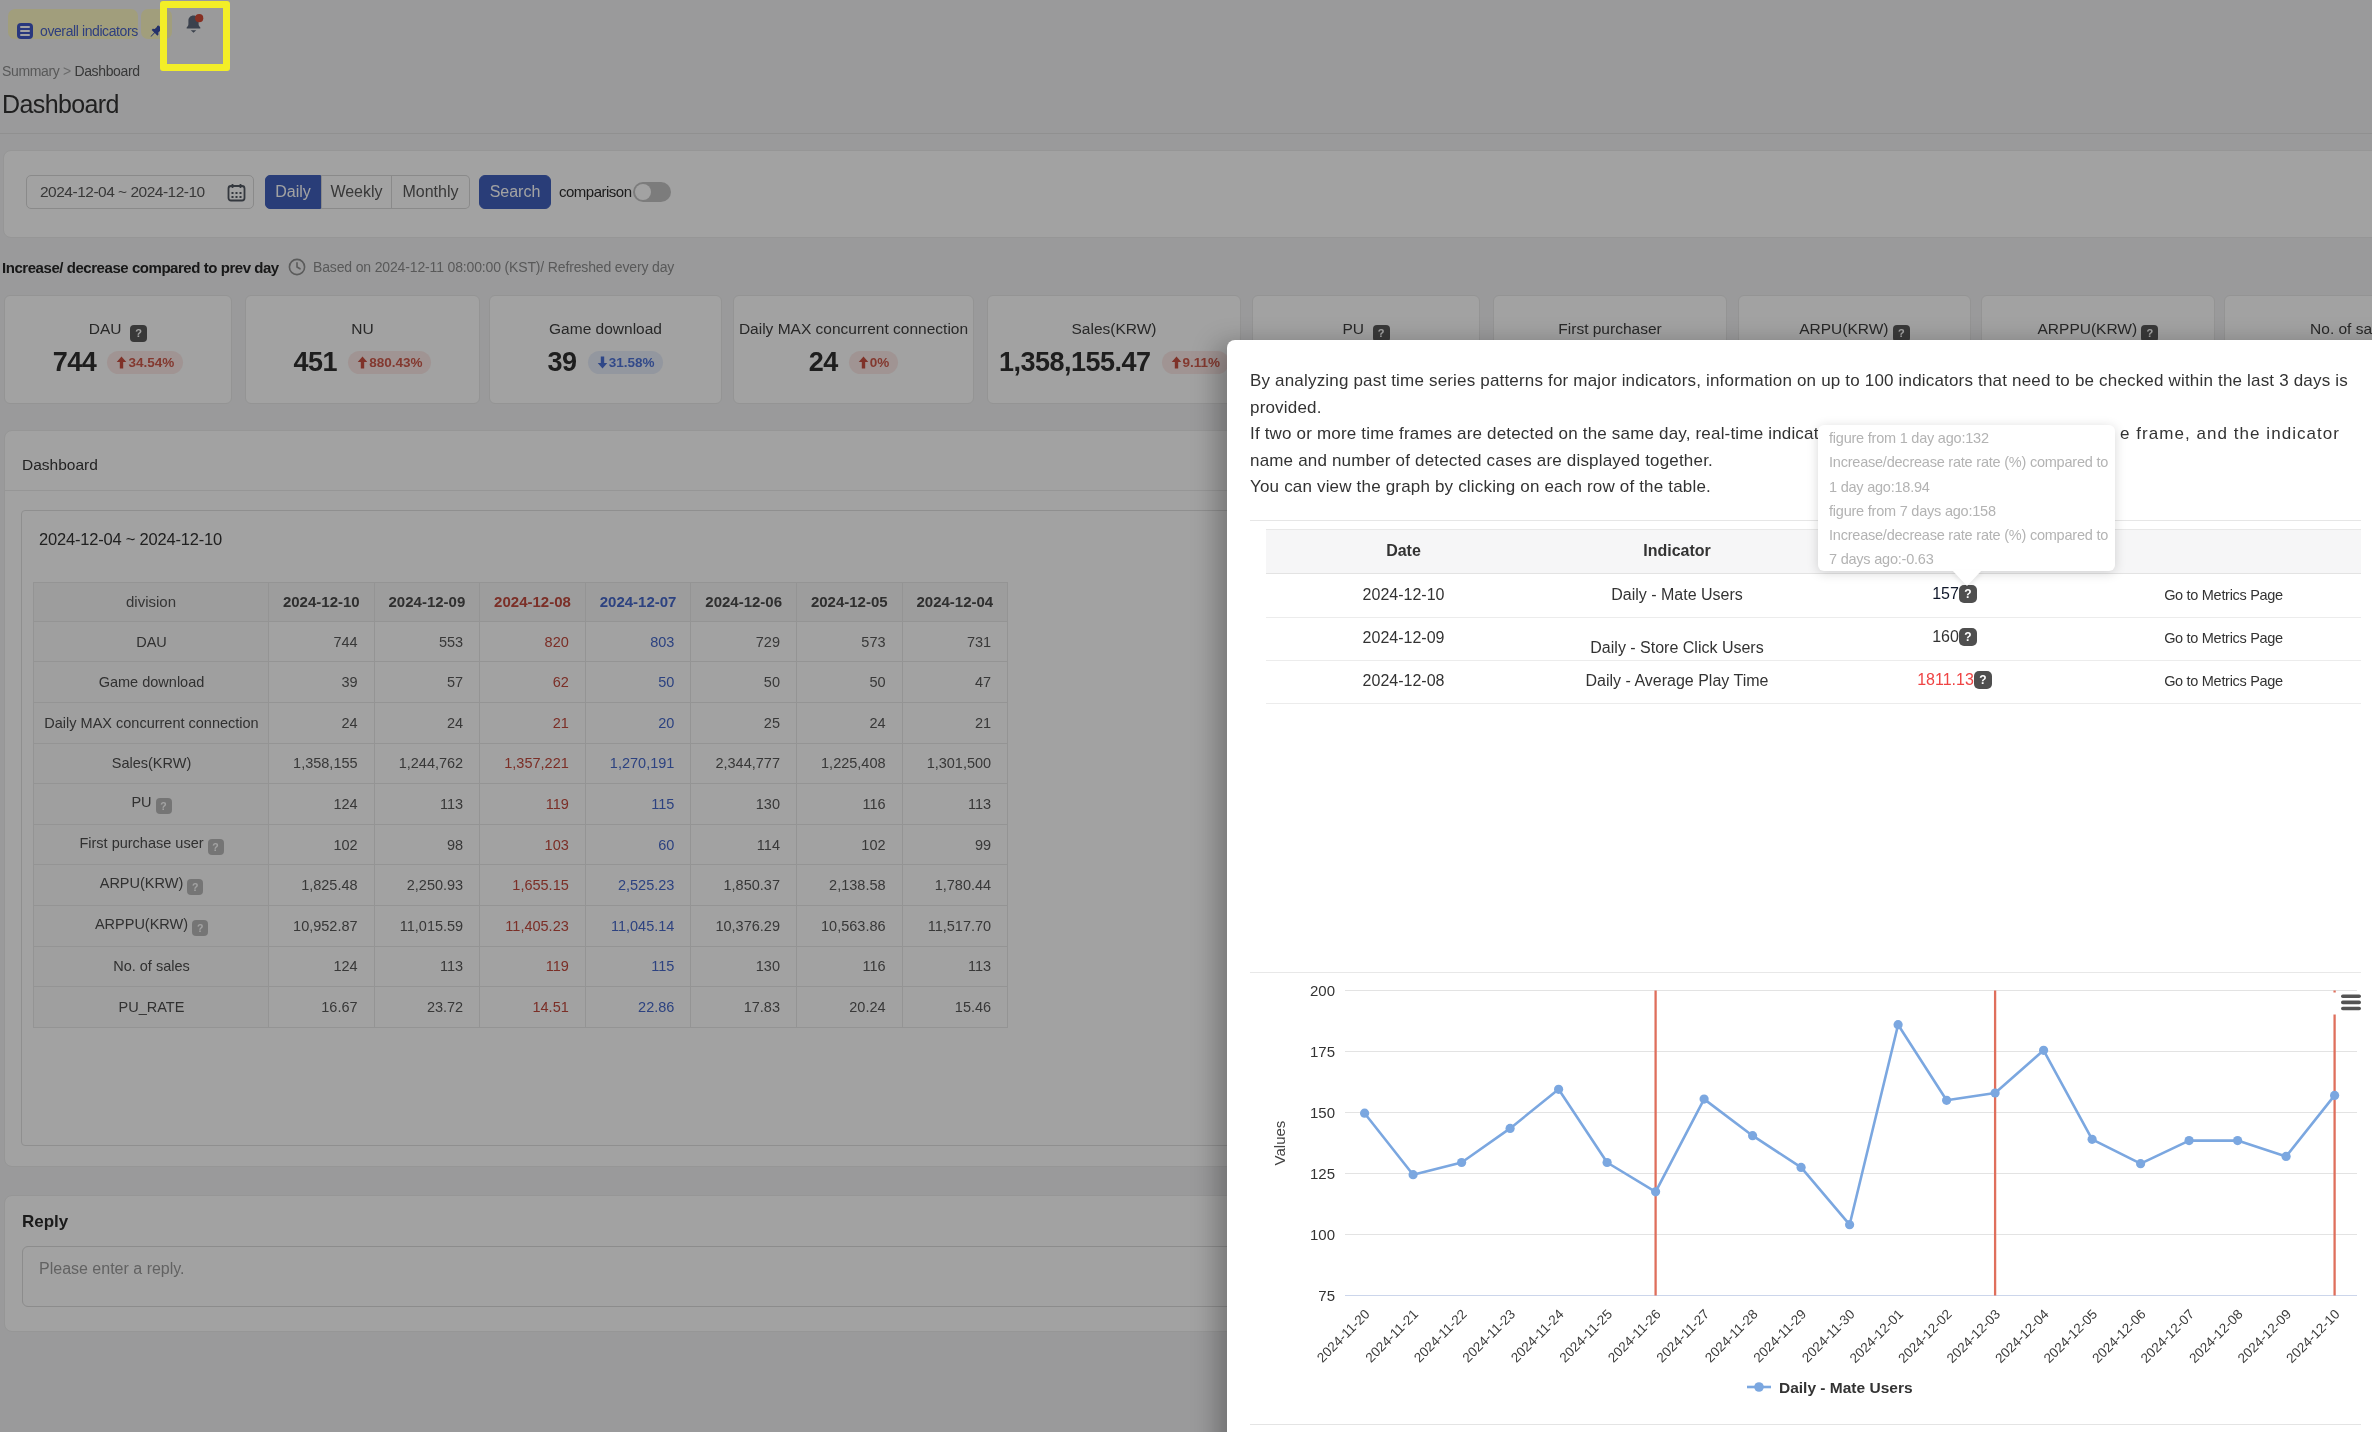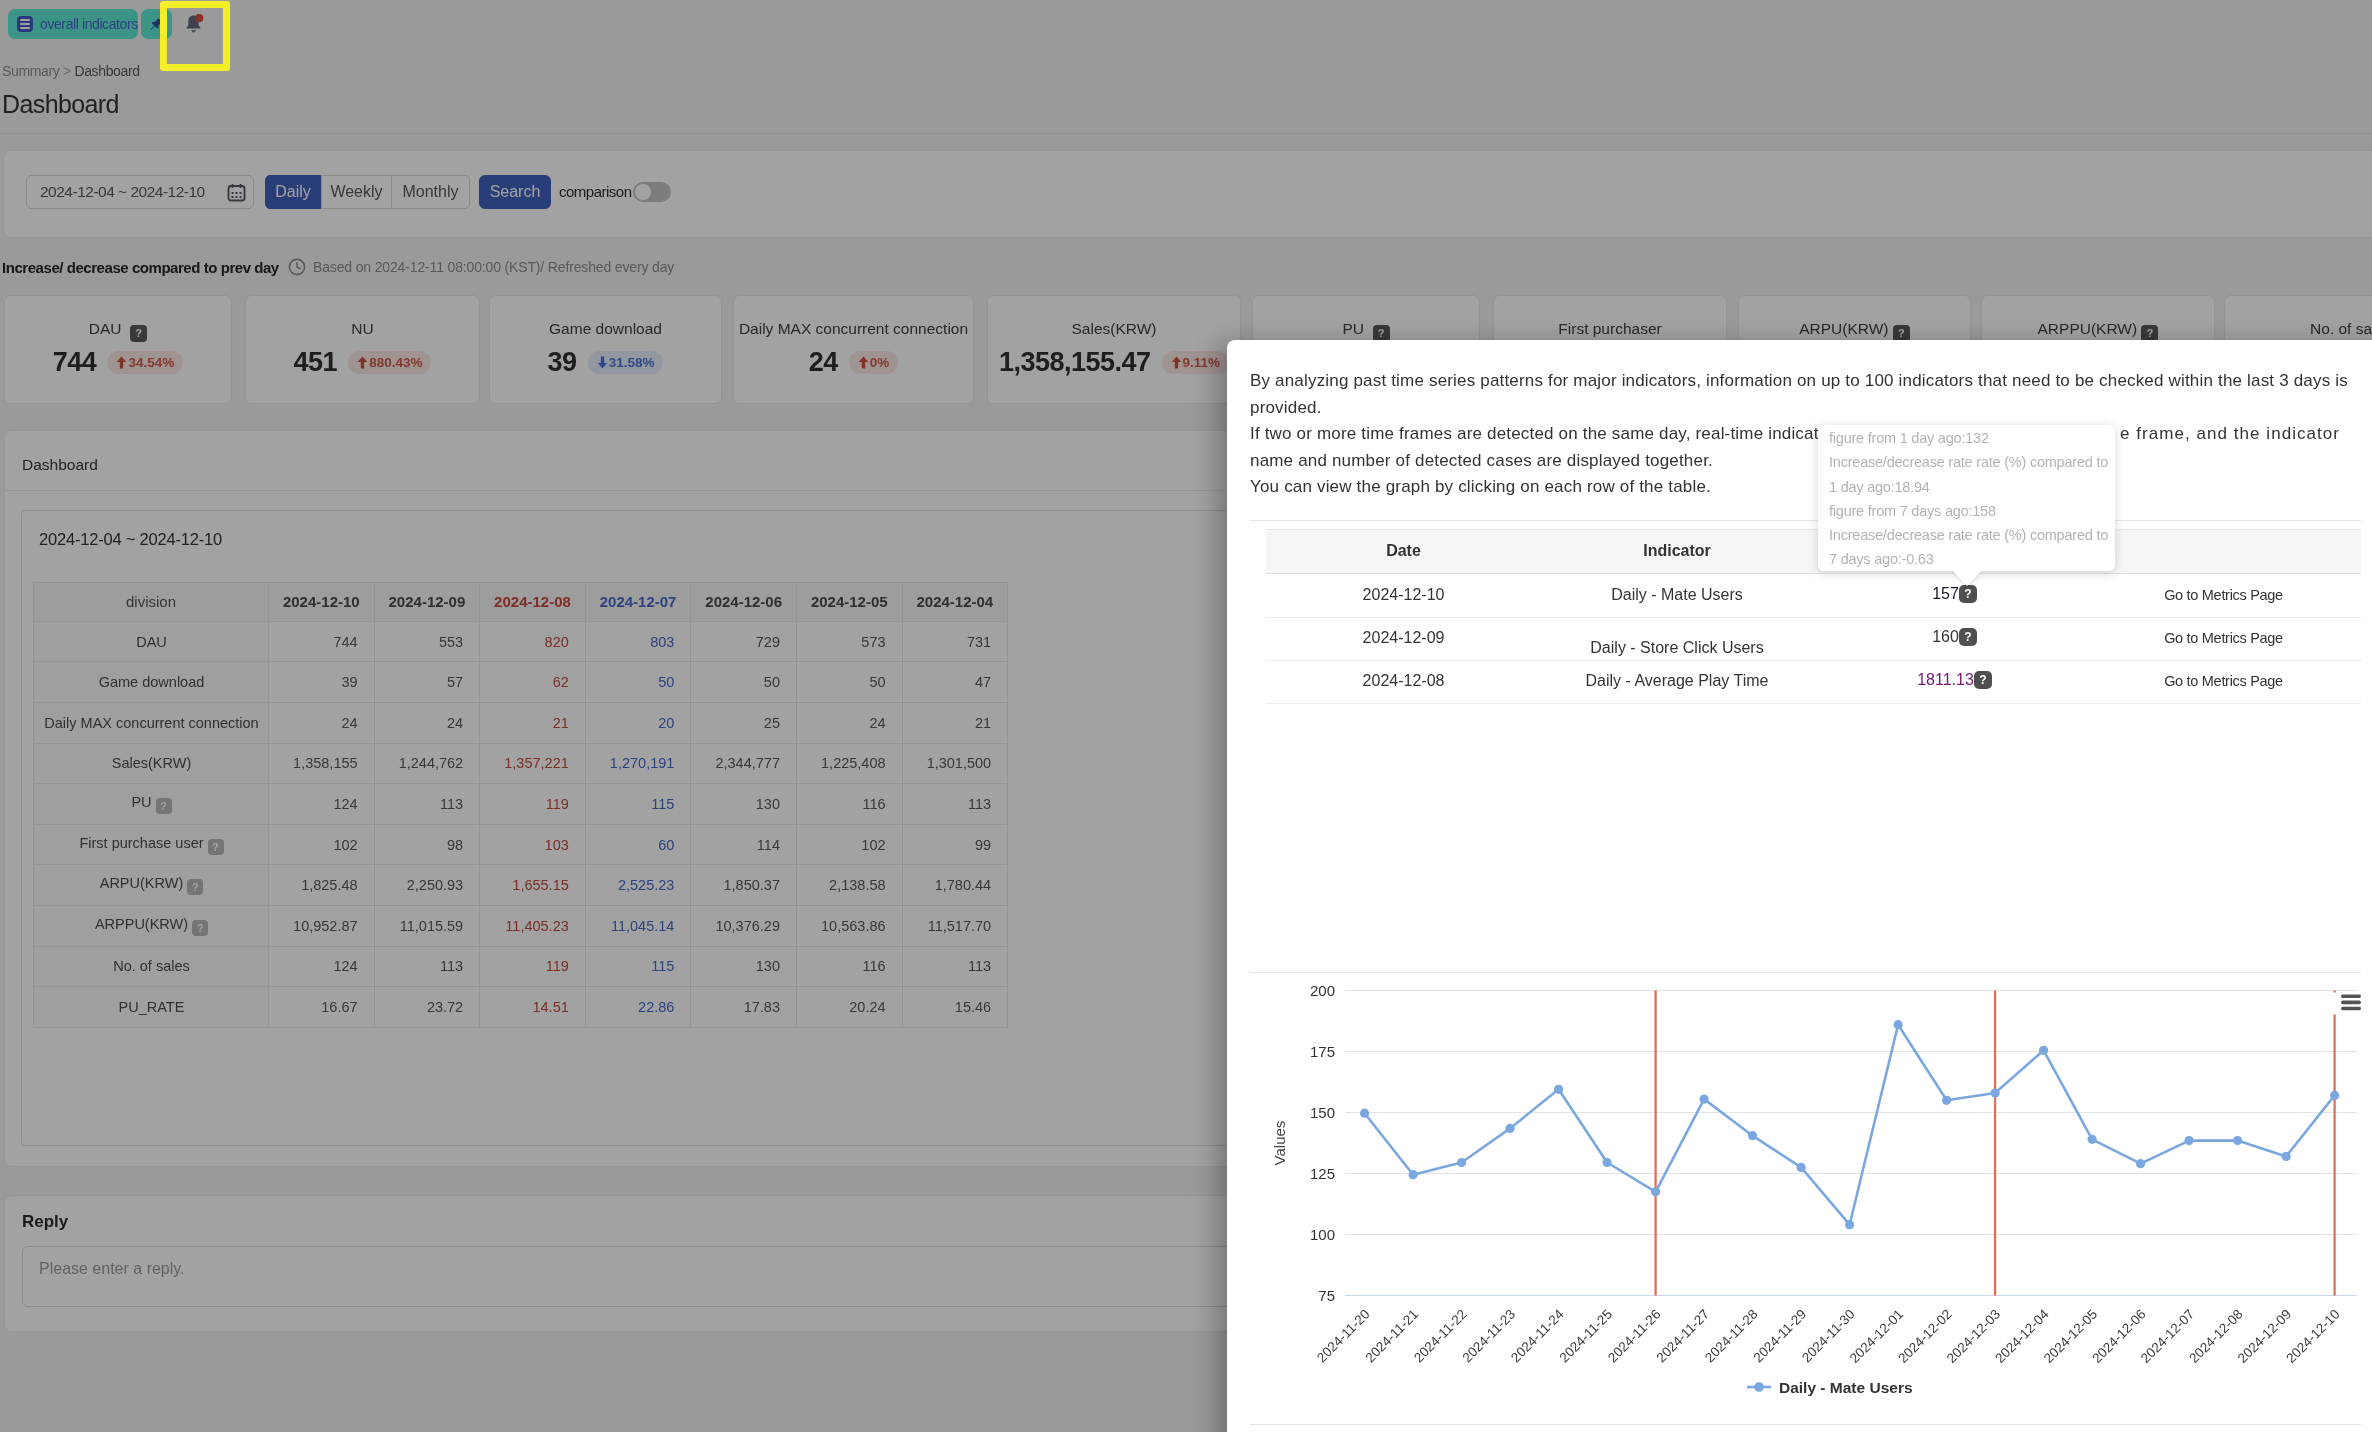--- a/index.html
+++ b/index.html
@@ -3,21 +3,21 @@
 <meta charset="utf-8">
 <style>
 html,body{margin:0;padding:0;}
 body{width:2372px;height:1432px;overflow:hidden;position:relative;background:#f2f3f5;
   font-family:"Liberation Sans", sans-serif;}
 .abs{position:absolute;}
 #page{position:absolute;inset:0;}
 .panel{position:absolute;background:#fff;border-radius:8px;}
 .nowrap{white-space:nowrap;}
 
-.tabpill{position:absolute;background:#5eead4;border-radius:7px;display:flex;align-items:center;}
+.tabpill{position:absolute;background:#fef9c3;border-radius:7px;display:flex;align-items:flex-end;}
 
 .seg{position:absolute;top:175px;height:34px;box-sizing:border-box;border:1px solid #d9d9d9;
   background:#fff;color:#595959;font-size:16px;display:flex;align-items:center;justify-content:center;}
 .seg.sel{background:#4161be;border-color:#4161be;color:#fff;}
 
 .card{position:absolute;top:295px;height:109px;background:#fff;border:1px solid #e9e9e9;
   border-radius:6px;box-sizing:border-box;}
 .cardtitle{position:absolute;top:24px;left:0;right:0;text-align:center;font-size:15.5px;color:#404040;}
 .cardval{position:absolute;top:51px;left:0;right:0;display:flex;align-items:center;justify-content:center;gap:11px;}
 .bigv{font-size:27px;font-weight:700;color:#303030;letter-spacing:-0.5px;}
@@ -327,21 +327,21 @@
 <div class="mcell" style="left:39px;top:288.5px;width:275px;">2024-12-09</div>
 <div class="mcell" style="left:314px;top:299px;width:272px;">Daily - Store Click Users</div>
 <div class="abs" style="left:591px;top:287.5px;width:273px;display:flex;align-items:center;justify-content:center;">
       <span style="font-size:16px;color:#333;">160</span>
       <span class="q" style="width:18px;height:18px;font-size:12px;border-radius:5px;background:#4f4f4f;">?</span>
     </div>
 <div class="mcell" style="left:859px;top:289.5px;width:275px;font-size:14.5px;letter-spacing:-0.3px;">Go to Metrics Page</div>
 <div class="mcell" style="left:39px;top:331.5px;width:275px;">2024-12-08</div>
 <div class="mcell" style="left:314px;top:331.5px;width:272px;">Daily - Average Play Time</div>
 <div class="abs" style="left:591px;top:330.5px;width:273px;display:flex;align-items:center;justify-content:center;">
-      <span style="font-size:16px;color:#701a75;">1811.13</span>
+      <span style="font-size:16px;color:#ef4444;">1811.13</span>
       <span class="q" style="width:18px;height:18px;font-size:12px;border-radius:5px;background:#4f4f4f;">?</span>
     </div>
 <div class="mcell" style="left:859px;top:332.5px;width:275px;font-size:14.5px;letter-spacing:-0.3px;">Go to Metrics Page</div>
 <div class="mrowb" style="left:39px;top:277px;width:1095px;"></div>
 <div class="mrowb" style="left:39px;top:320px;width:1095px;"></div>
 <div class="mrowb" style="left:39px;top:363px;width:1095px;"></div>
 <div id="tooltip">figure from 1 day ago:132<br>Increase/decrease rate rate (%) compared to<br>1 day ago:18.94<br>figure from 7 days ago:158<br>Increase/decrease rate rate (%) compared to<br>7 days ago:-0.63</div>
 <div id="caret"></div>
 <div class="abs" style="left:23px;top:632px;width:1111px;height:1px;background:#e8e8e8;"></div>
 <div class="abs" style="left:23px;top:1084px;width:1111px;height:1px;background:#e4e4e4;"></div>

